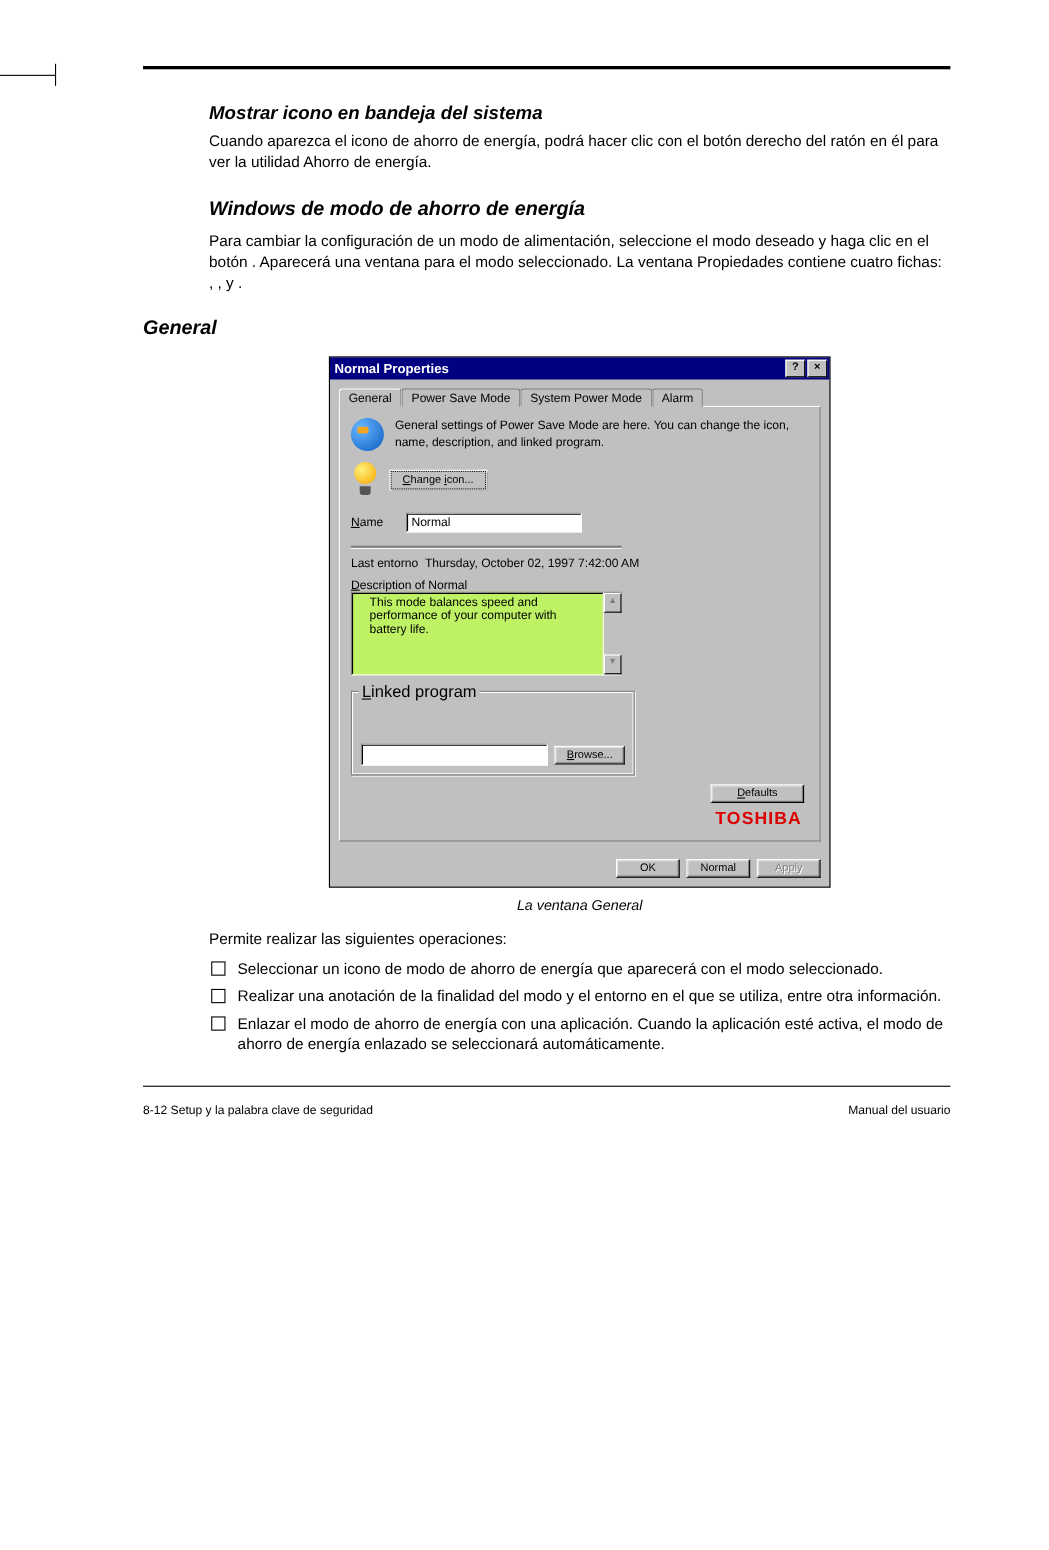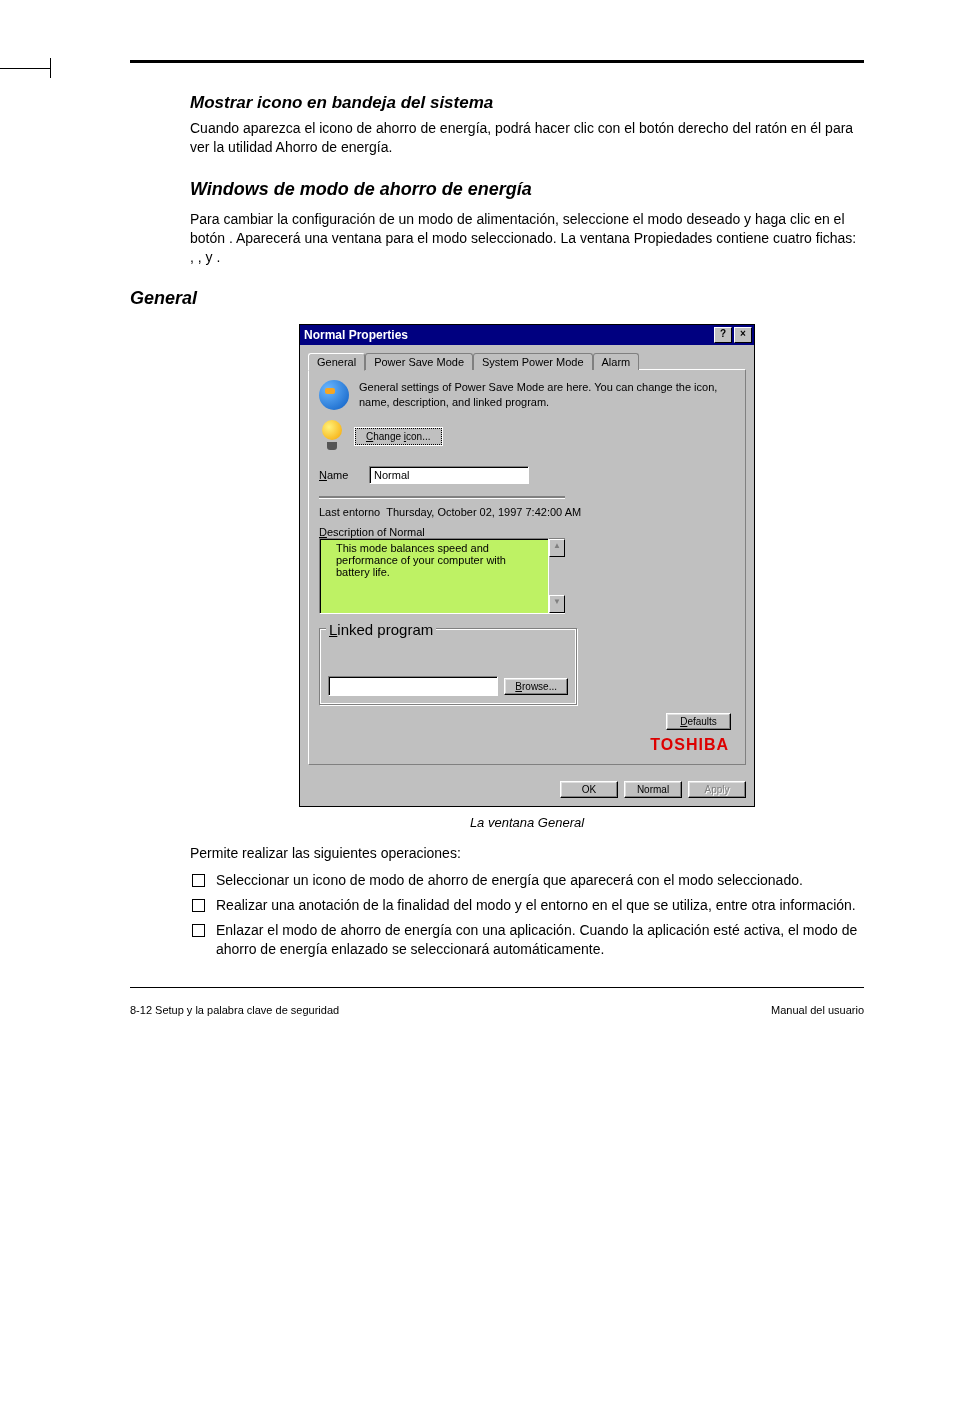--- a/index.html
+++ b/index.html
@@ -333,21 +333,21 @@
               </div>
             </div>
             <div class="group-box">
               <div class="legend"><span class="u">L</span>inked program</div>
               <div class="linked-row">
                 <div class="linked-input"></div>
                 <button class="win-btn"><span class="u">B</span>rowse...</button>
               </div>
             </div>
             <div class="defaults-row">
-              <button class="win-btn" style="width:65px;"><span class="u">D</span>efaults</button>
+              <button class="win-btn" style="width:85px;"><span class="u">D</span>efaults</button>
             </div>
             <div class="toshiba">TOSHIBA</div>
           </div>
         </div>
         <div class="dialog-buttons">
           <button class="win-btn">OK</button>
           <button class="win-btn">Normal</button>
           <button class="win-btn disabled">Apply</button>
         </div>
       </div>

